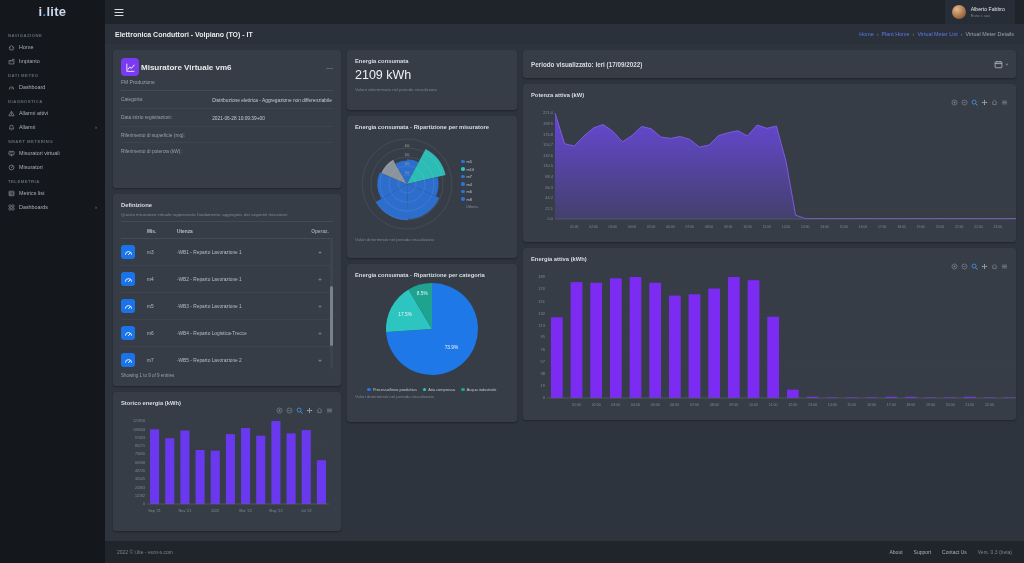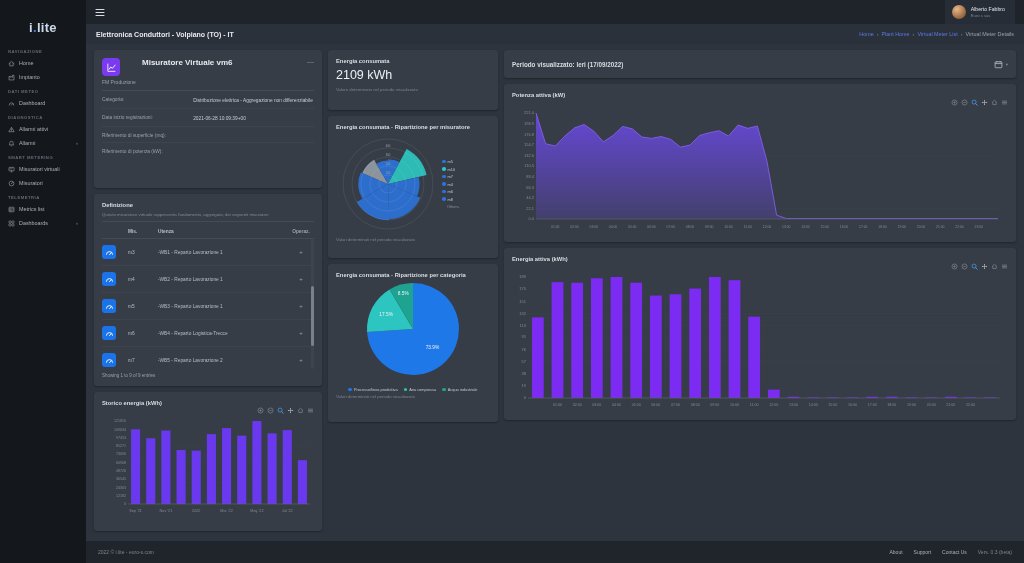--- a/index.html
+++ b/index.html
@@ -1,20 +1,20 @@
 <!DOCTYPE html>
 <html><head>
 <meta charset="utf-8">
 <style>
   *{margin:0;padding:0;box-sizing:border-box}
   html,body{width:1024px;height:563px;overflow:hidden}
   body{background:#2e343d;font-family:"Liberation Sans",sans-serif;color:#aab0b8;-webkit-font-smoothing:antialiased}
   .app{display:flex;width:100%;height:100%}
   
-  .sidebar{width:86px;background:#14171c;flex-shrink:0;padding-top:20px}
+  .sidebar{width:105px;background:#14171c;flex-shrink:0;padding-top:4px}
   .logo{text-align:center;font-size:13px;font-weight:700;color:#cdd8e8;margin-bottom:9px;letter-spacing:.3px}
   .logo .dot{color:#3b82f6}
   .nav-sec{font-size:4.2px;letter-spacing:.5px;color:#636b76;padding:5px 8px 2px;font-weight:700}
   .nav-item{display:flex;align-items:center;gap:4px;padding:3.5px 8px;font-size:5.4px;color:#aab0b8;cursor:pointer}
   .nav-item svg{width:7px;height:7px;flex-shrink:0}
   .nav-item .chev{margin-left:auto;font-size:6px;color:#828a94;line-height:1}
   
   .main{flex:1;display:flex;flex-direction:column;min-width:0}
   .topbar{height:24px;background:#1f242b;display:flex;align-items:center;padding:0 9px;flex-shrink:0}
   .burger{cursor:pointer;display:flex}
@@ -33,21 +33,21 @@
   .content{flex:1;display:flex;gap:6px;padding:6px 8px;min-height:0}
   .col{display:flex;flex-direction:column;gap:6px;min-width:0}
   .col-left{width:228px;flex-shrink:0}
   .col-mid{width:170px;flex-shrink:0}
   .col-right{flex:1}
   .card{background:#363d47;border-radius:3px;padding:8px;box-shadow:0 1px 2px rgba(0,0,0,.3);overflow:hidden;flex-shrink:0}
   .card-title{font-size:5.8px;font-weight:700;color:#d9dde2}
   .cap{font-size:4.3px;color:#7d848e;margin-top:5px}
   
   .c-vm6{height:138px}
-  .meter-head{display:flex;align-items:flex-start;gap:22px}
+  .meter-head{display:flex;align-items:center;gap:2px}
   .vm-ic{width:18px;height:18px;border-radius:4px;background:#7a3bf0;display:flex;align-items:center;justify-content:center;flex-shrink:0}
   .meter-title{font-size:8px;font-weight:700;color:#e7eaee}
   .minim{margin-left:auto;color:#828a94;font-size:7px;cursor:pointer;line-height:1}
   .meter-sub{font-size:5px;color:#9aa1ab;margin-top:3px;padding-bottom:5px;border-bottom:1px solid #434b56}
   .kv{display:flex;padding:5.5px 0 4.5px;border-bottom:1px solid #3d4450;font-size:4.8px}
   .kv:last-child{border-bottom:none}
   .kv .k{width:43%;color:#9aa1ab;padding-right:4px}
   .kv .v{flex:1;color:#c6ccd3;line-height:1.5}
   
   .c-def{height:192px;display:flex;flex-direction:column}

